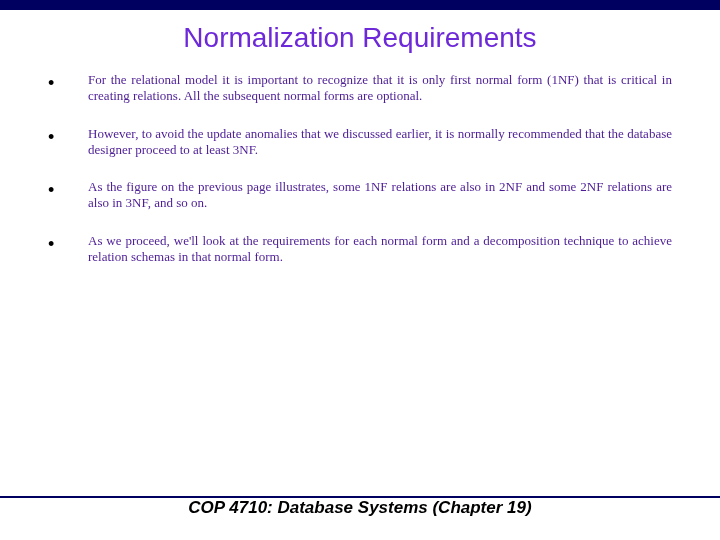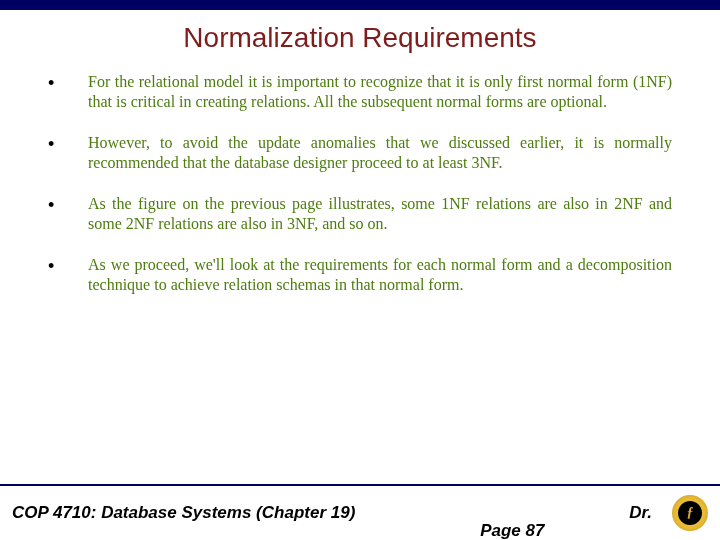--- a/index.html
+++ b/index.html
@@ -18,21 +18,21 @@
     flex-direction: column;
   }
   .topbar {
     height: 10px;
     background: #000060;
     width: 100%;
   }
   .title {
     font-family: Arial, Helvetica, sans-serif;
     font-size: 28px;
-    color: #7f1d1d;
+    color: #6d28d9;
     text-align: center;
     margin-top: 12px;
     margin-bottom: 8px;
     font-weight: normal;
   }
   .content {
     flex: 1;
     padding: 10px 48px 0 48px;
   }
   .bullet-row {
@@ -42,47 +42,48 @@
   .bullet-mark {
     width: 40px;
     flex-shrink: 0;
     font-family: Arial, sans-serif;
     font-size: 18px;
     color: #000;
     line-height: 1.25;
   }
   .bullet-text {
     flex: 1;
-    font-size: 16px;
-    color: #4d7c0f;
+    font-size: 13px;
+    color: #4c1d95;
     line-height: 1.22;
     text-align: justify;
   }
   .footer {
     position: absolute;
     left: 0;
     bottom: 0;
     width: 100%;
   }
   .footer-line {
     height: 2px;
     background: #000060;
     width: 100%;
   }
   .footer-bar {
     display: flex;
     align-items: center;
-    height: 54px;
+    height: 42px;
     padding: 0 12px;
     background: #ffffff;
     font-family: Arial, Helvetica, sans-serif;
     font-weight: bold;
     font-style: italic;
     font-size: 17px;
     color: #000;
+    flex-direction: column;
   }
   .footer-left { flex: 0 0 auto; }
   .footer-center {
     flex: 1;
     text-align: center;
     padding-left: 40px;
     margin-top: 36px;
   }
   .footer-right {
     flex: 0 0 auto;

